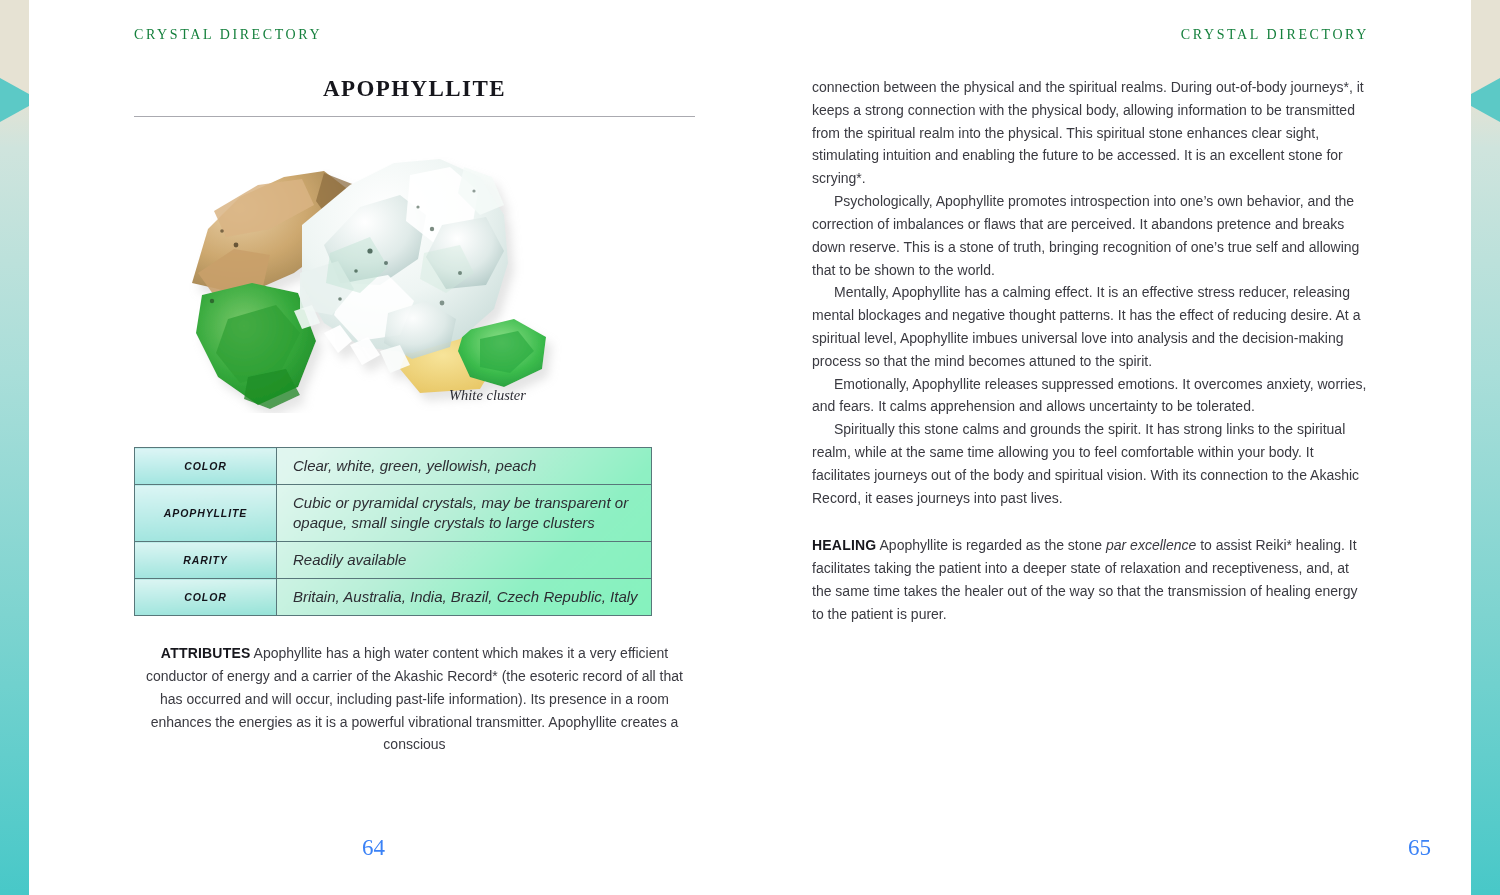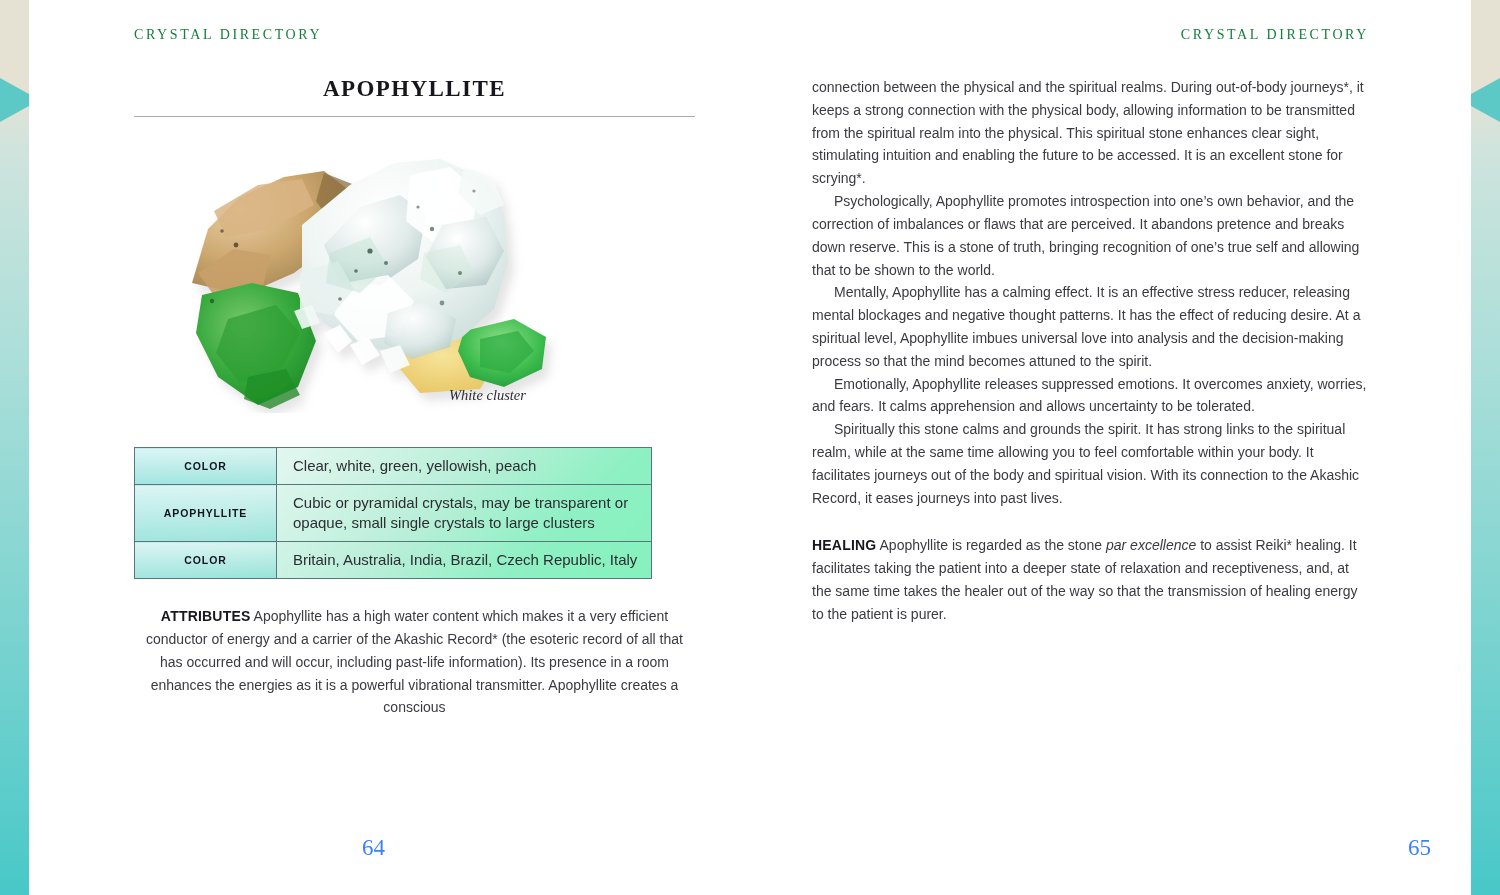--- a/index.html
+++ b/index.html
@@ -131,20 +131,21 @@
 
   
   .prop-table {
     position: relative;
     width: 518px;
     border-collapse: collapse;
     border: 1px solid #58777a;
     table-layout: fixed;
     margin-top: 4px;
     background: linear-gradient(135deg, #e4f7f7 0%, #dff6ee 26%, #b9efd8 55%, #8ef0c3 78%, #85f2bd 100%);
+    font-style: italic;
   }
   .prop-table tr { border-bottom: 1px solid #58777a; }
   .prop-table tr:last-child { border-bottom: none; }
   .prop-table td { vertical-align: middle; }
   .prop-label {
     width: 133px;
     border-right: 1px solid #58777a;
     text-align: center;
     font-family: "Liberation Sans", sans-serif;
     font-size: 10.5px;
@@ -319,20 +320,24 @@
       <tbody>
         <tr>
           <td class="prop-label">COLOR</td>
           <td class="prop-value">Clear, white, green, yellowish, peach</td>
         </tr>
         <tr>
           <td class="prop-label">APOPHYLLITE</td>
           <td class="prop-value">Cubic or pyramidal crystals, may be transparent or opaque, small single crystals to large clusters</td>
         </tr>
         <tr>
+          <td class="prop-label">RARITY</td>
+          <td class="prop-value">Readily available</td>
+        </tr>
+        <tr>
           <td class="prop-label">COLOR</td>
           <td class="prop-value">Britain, Australia, India, Brazil, Czech Republic, Italy</td>
         </tr>
       </tbody>
     </table>
 
     <div class="body-col">
       <p><span class="lead-in">ATTRIBUTES</span><span> Apophyllite has a high water content which makes it a very efficient conductor of energy and a carrier of the Akashic Record* (the esoteric record of all that has occurred and will occur, including past-life information). Its presence in a room enhances the energies as it is a powerful vibrational transmitter. Apophyllite creates a conscious</span></p>
     </div>
 

